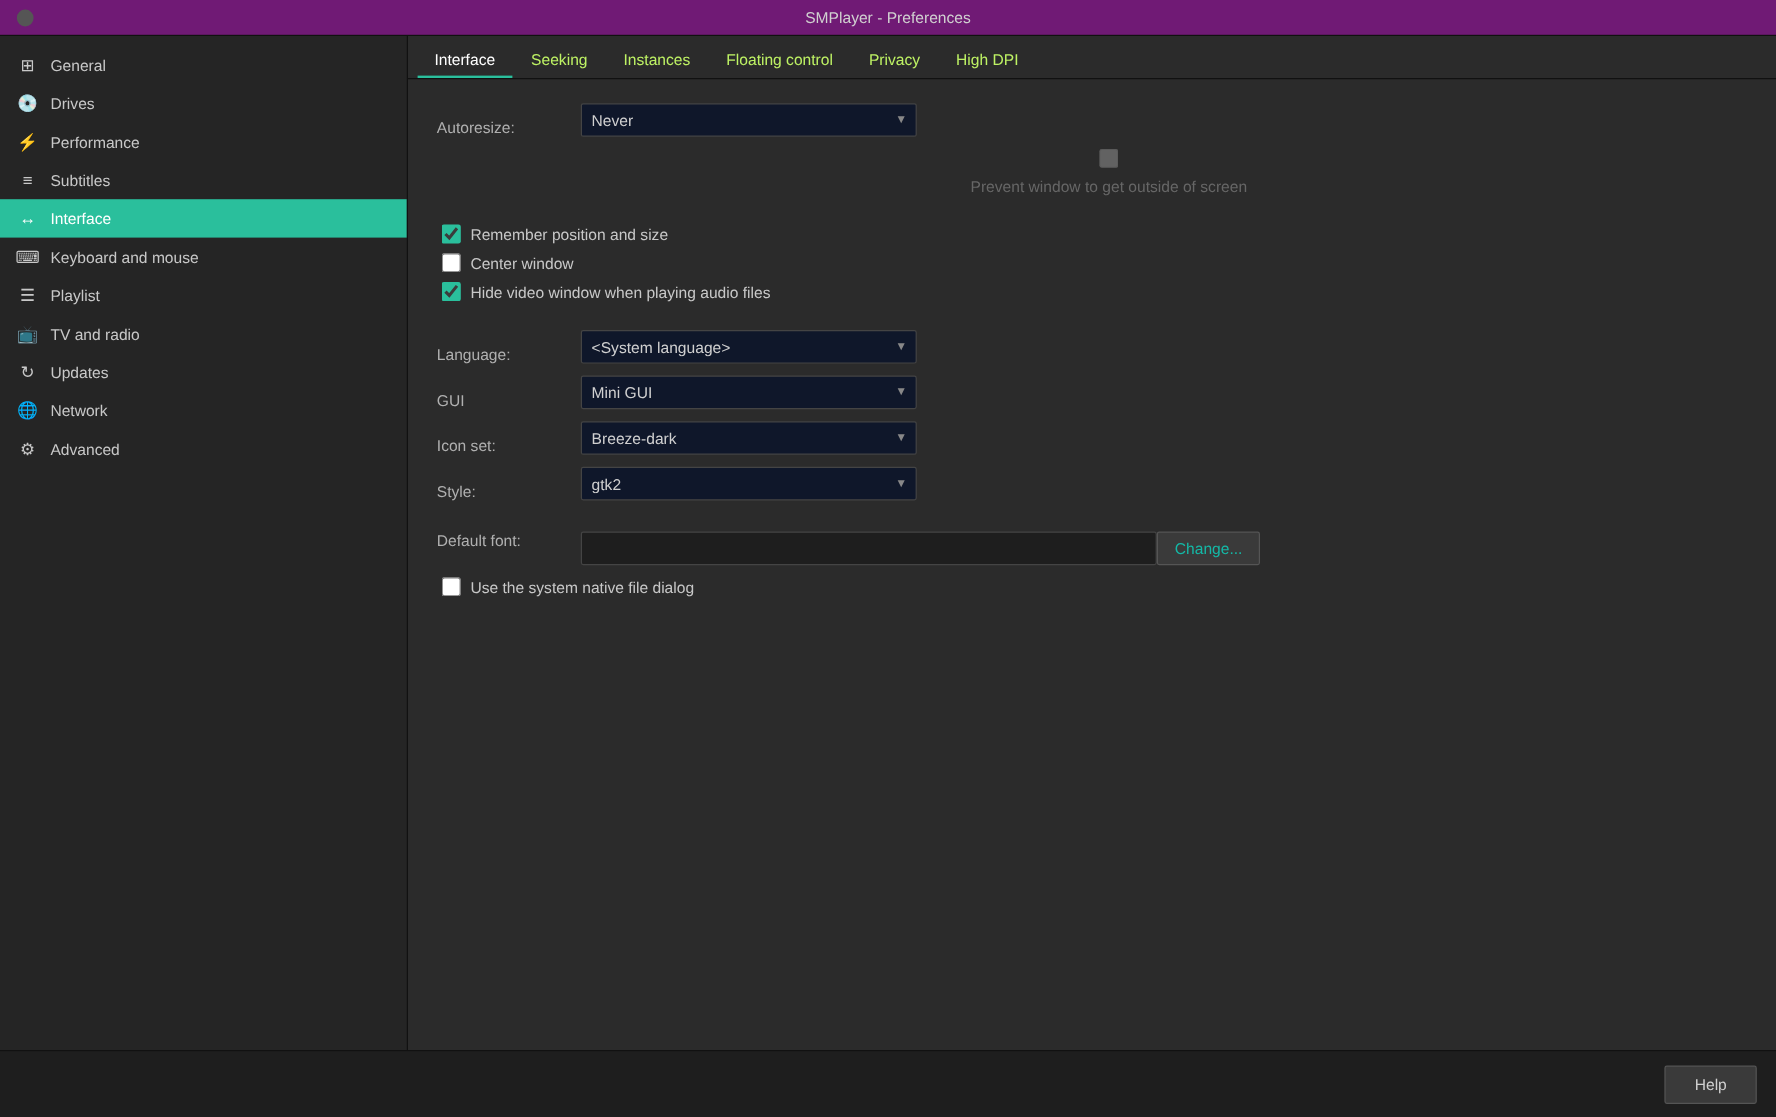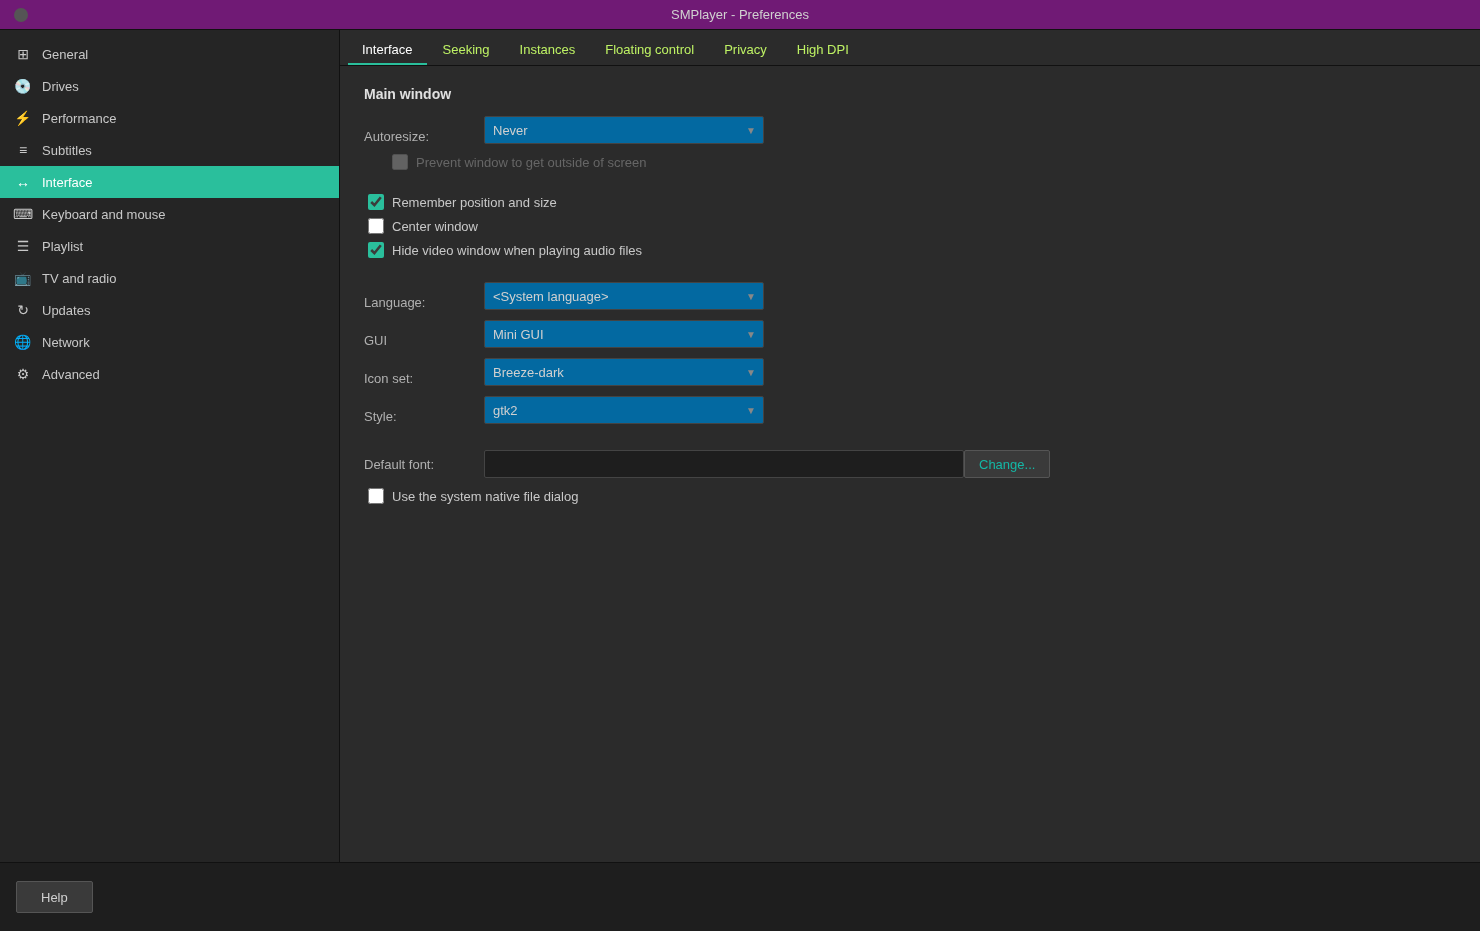--- a/index.html
+++ b/index.html
@@ -113,21 +113,21 @@
       color: #b0b0b0;
       flex-shrink: 0;
     }
     .form-select-wrap {
       position: relative;
       flex: 1;
       max-width: 280px;
     }
     .form-select {
       width: 100%;
-      background: #0369a1;
+      background: #0f172a;
       color: #d0d0d0;
       border: 1px solid #444;
       padding: 4px 28px 4px 8px;
       appearance: none;
       cursor: pointer;
       font-size: 13px;
       height: 28px;
       border-radius: 2px;
     }
     .select-arrow {
@@ -139,36 +139,35 @@
       color: #888;
       font-size: 10px;
     }
     .checkbox-row {
       display: flex;
       align-items: center;
       margin-bottom: 8px;
       gap: 8px;
       padding-left: 4px;
     }
-    .checkbox-row.indented { padding-left: 28px; }
+    .checkbox-row.indented { padding-left: 28px; flex-direction: column; }
     .checkbox-row input[type="checkbox"] {
       width: 16px; height: 16px;
       accent-color: #2abf9c;
       cursor: pointer;
     }
     .checkbox-row label {
       color: #c8c8c8;
       cursor: pointer;
     }
     .checkbox-row.disabled label { color: #666; }
     .checkbox-row.disabled input { opacity: 0.4; }
     .divider { height: 16px; }
     .font-row {
       display: flex;
-      align-items: center;
       margin-bottom: 10px;
       gap: 0;
     }
     .font-label {
       width: 120px;
       color: #b0b0b0;
       flex-shrink: 0;
     }
     .font-input {
       flex: 1;
@@ -187,26 +186,26 @@
       border: 1px solid #555;
       padding: 4px 14px;
       cursor: pointer;
       font-size: 13px;
       height: 28px;
       border-radius: 2px;
     }
     .bottom-bar {
       display: flex;
       align-items: center;
-      justify-content: space-between;
+      justify-content: flex-end;
       padding: 10px 16px;
       background: #1e1e1e;
       border-top: 1px solid #111;
       flex-shrink: 0;
-      height: 69px;
+      height: 56px;
     }
     .bottom-left { display: flex; gap: 8px; }
     .bottom-right { display: flex; gap: 8px; }
     .action-btn {
       background: #3a3a3a;
       color: #d0d0d0;
       border: 1px solid #555;
       padding: 6px 24px;
       cursor: pointer;
       font-size: 13px;
@@ -280,21 +279,20 @@
 
     <div class="tab active">Interface</div>
         <div class="tab">Seeking</div>
         <div class="tab">Instances</div>
         <div class="tab">Floating control</div>
         <div class="tab">Privacy</div>
         <div class="tab">High DPI</div>
       </div>
 
     <div class="tab-content">
-      <div class="section-title">Main window</div>
 
       <div class="form-row">
         <span class="form-label">Autoresize:</span>
         <div class="form-select-wrap">
           <select class="form-select">
             <option>Never</option>
             <option>Always</option>
             <option>On video start</option>
           </select>
           <span class="select-arrow">▼</span>

